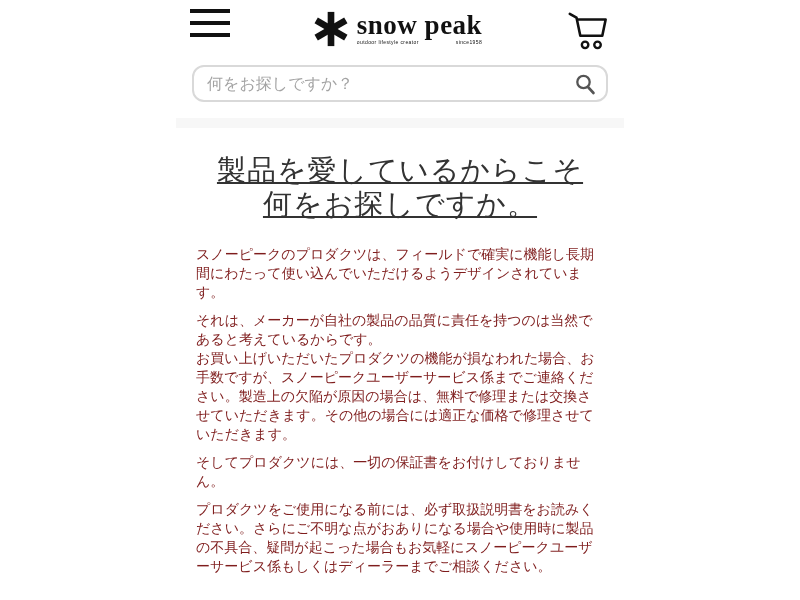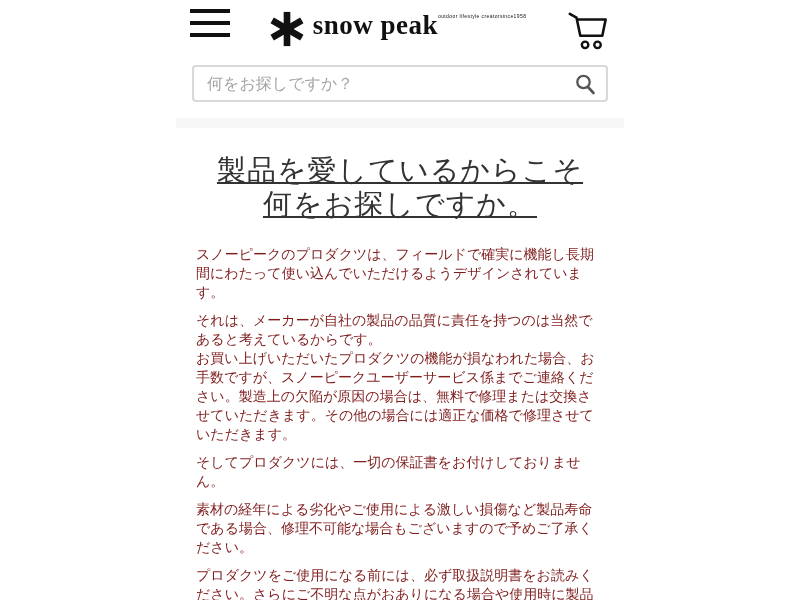--- a/index.html
+++ b/index.html
@@ -15,36 +15,36 @@
   .header {
     display: flex; align-items: flex-start; justify-content: space-between;
     padding: 8px 14px 0 14px; height: 52px;
   }
   .hamburger { width: 40px; padding-top: 1px; background: none; border: none; cursor: pointer; }
   .hamburger .bar { display: block; width: 40px; height: 4px; background: #111; }
   .hamburger .bar + .bar { margin-top: 8px; }
 
   .logo { display: flex; align-items: flex-start; gap: 7px; text-decoration: none; color: #111; margin-top: 2px; }
   .logo-mark { display: block; }
-  .logo-word { display: flex; flex-direction: row; padding-top: 2px; }
+  .logo-word { display: flex; flex-direction: column; padding-top: 2px; }
   .logo-brand {
     font-family: "Liberation Serif", "DejaVu Serif", serif;
     font-size: 27px; line-height: 26px; font-weight: 600; letter-spacing: 0.5px; color: #111;
   }
   .logo-tagline {
     display: flex; justify-content: space-between;
     font-size: 5px; letter-spacing: 0.4px; color: #111; margin-top: 1px;
   }
   .cart-btn { background: none; border: none; cursor: pointer; padding: 0; margin-top: 1px; }
 
   
   .search-wrap { position: relative; margin: 13px 16px 0 16px; }
   .search-input {
     width: 100%; height: 37px;
-    border: 2px solid #d9d9d9; border-radius: 4px;
+    border: 2px solid #d9d9d9; border-radius: 12px;
     font-size: 16px; color: #444; padding: 0 44px 0 13px;
     font-family: "Liberation Sans", "DejaVu Sans", sans-serif;
     outline: none; background: #fff;
   }
   .search-input::placeholder { color: #a3a3a3; opacity: 1; }
   .search-icon { position: absolute; right: 11px; top: 7px; cursor: pointer; }
 
   
   .section-band { height: 10px; background: #f7f7f7; margin-top: 16px; }
 
@@ -122,18 +122,17 @@
     <h1 class="page-title">
       <div>製品を愛しているからこそ</div>
       <div>何をお探しですか。</div>
     </h1>
 
     <div class="body-copy">
       <p>スノーピークのプロダクツは、フィールドで確実に機能し長期間にわたって使い込んでいただけるようデザインされています。</p>
       <p>それは、メーカーが自社の製品の品質に責任を持つのは当然であると考えているからです。
 お買い上げいただいたプロダクツの機能が損なわれた場合、お手数ですが、スノーピークユーザーサービス係までご連絡ください。製造上の欠陥が原因の場合は、無料で修理または交換させていただきます。その他の場合には適正な価格で修理させていただきます。</p>
       <p>そしてプロダクツには、一切の保証書をお付けしておりません。</p>
-      <p>素材の経年による劣化やご使用による激しい損傷など製品寿命である場合、修理不可能な場合もございますので予めご了承ください。</p>
       <p>プロダクツをご使用になる前には、必ず取扱説明書をお読みください。さらにご不明な点がおありになる場合や使用時に製品の不具合、疑問が起こった場合もお気軽にスノーピークユーザーサービス係もしくはディーラーまでご相談ください。</p>
     </div>
   </main>
 
 </div>
 
 </body></html>

